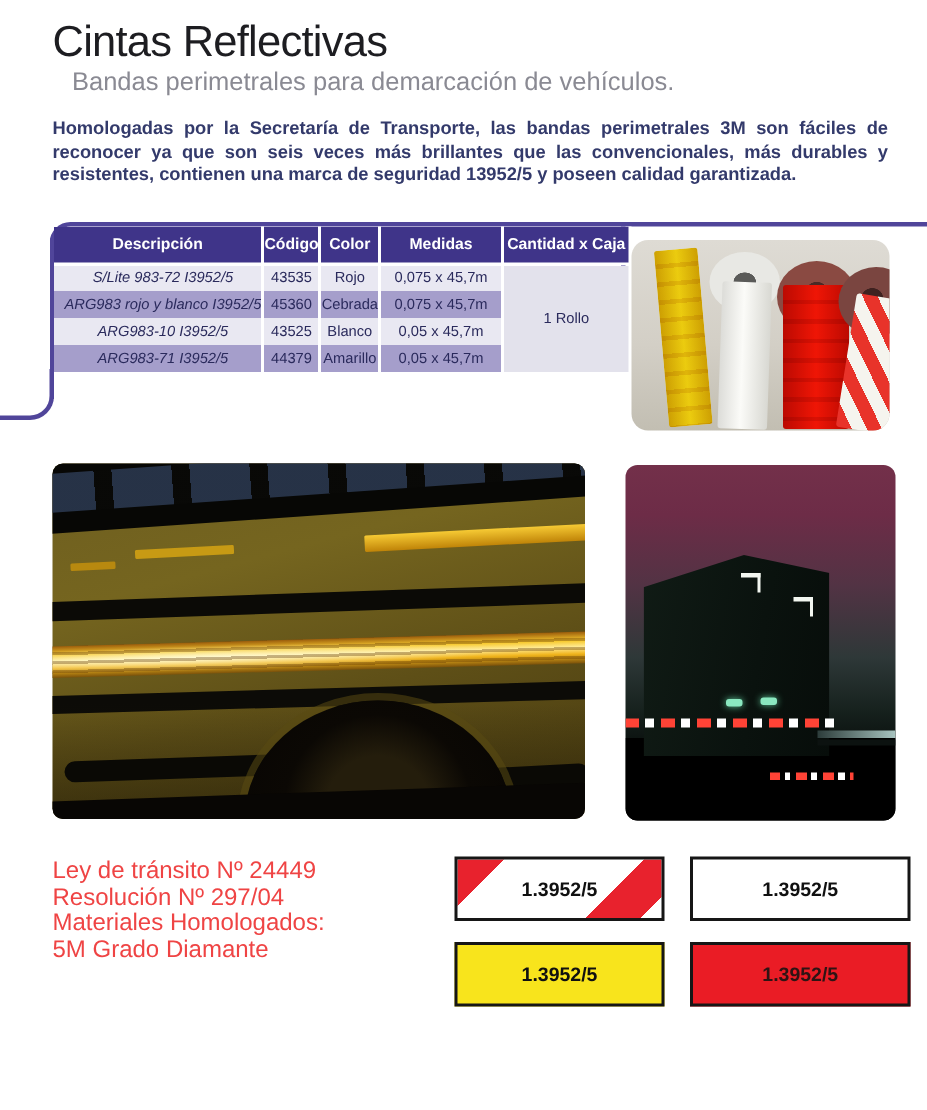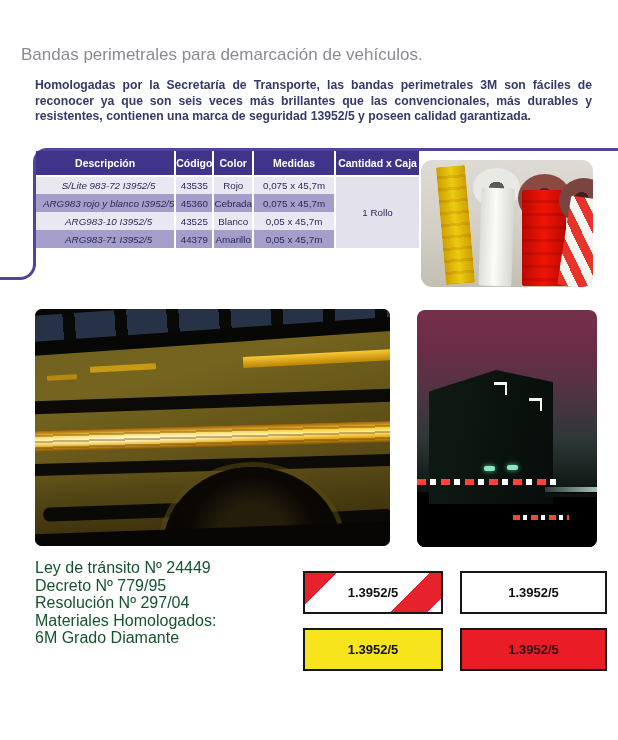--- a/index.html
+++ b/index.html
@@ -1,21 +1,21 @@
 <!DOCTYPE html>
 <html><head>
 <meta charset="utf-8">
 <style>
   * { margin:0; padding:0; box-sizing:border-box; }
   body { background:#ffffff; font-family:"Liberation Sans", sans-serif; }
   .page { position:relative; width:618px; height:740px; background:#ffffff; overflow:hidden; }
 
   
   .title { position:absolute; left:35px; top:12px; font-size:29px; letter-spacing:-0.5px; color:#1d1d21; font-weight:400; }
-  .subtitle { position:absolute; left:21px; top:45px; font-size:17px; color:#8a8a93; font-weight:400; }
+  .subtitle { position:absolute; left:48px; top:45px; font-size:17px; color:#8a8a93; font-weight:400; }
   .intro { position:absolute; left:35px; top:78px; width:557px; font-size:12.2px; font-weight:700; color:#333a6b; line-height:15.6px; text-align:justify; }
 
   
   .frame-top { position:absolute; left:33px; top:148px; width:585px; height:118px;
     border-top:3px solid #50459a; border-left:3px solid #50459a; border-top-left-radius:14px; }
   .frame-right { position:absolute; left:414px; top:151px; width:3px; height:97px; background:#50459a; }
   .frame-exit { position:absolute; left:0; top:246px; width:36px; height:34px;
     border-right:3px solid #50459a; border-bottom:3px solid #50459a; border-bottom-right-radius:16px; }
 
   
@@ -88,21 +88,21 @@
   .lamp1 { left:67px; top:156px; } .lamp2 { left:90px; top:155px; }
   .dash-line { position:absolute; left:0; top:169px; width:142px; height:6px;
     background:repeating-linear-gradient(90deg,#ff4336 0 9px,rgba(0,0,0,0) 9px 13px,#ffffff 13px 19px,rgba(0,0,0,0) 19px 24px); }
   .dash-line2 { position:absolute; left:96px; top:205px; width:56px; height:5px;
     background:repeating-linear-gradient(90deg,#ff4336 0 7px,rgba(0,0,0,0) 7px 10px,#ffffff 10px 14px,rgba(0,0,0,0) 14px 18px); }
   .guardrail { position:absolute; left:128px; top:177px; width:52px; height:5px;
     background:linear-gradient(90deg,#2c3c3a,#a8c4c0); }
   .guardrail-shadow { position:absolute; left:128px; top:183px; width:52px; height:4px; background:#0c1210; }
 
   
-  .legal { position:absolute; left:35px; top:559px; color:#14532d; font-size:16px; line-height:17.6px; }
+  .legal { position:absolute; left:35px; top:572px; color:#ef4444; font-size:16px; line-height:17.6px; }
   .footnote { position:absolute; left:35px; top:669px; color:#20285a; font-size:11px; font-weight:700; }
 
   
   .badge { position:absolute; height:43px; border:2px solid #161616; display:flex; align-items:center; justify-content:center;
     font-size:13px; font-weight:700; color:#101010; }
   .badge-cebrada { left:303px; top:571px; width:140px;
     background:linear-gradient(135deg,#e8222d 0 22px,#ffffff 22px 88px,#e8222d 88px 114px,#ffffff 114px 100%); }
   .badge-blanco { left:460px; top:571px; width:147px; background:#ffffff; }
   .badge-amarillo { left:303px; top:628px; width:140px; background:#f8e41c; }
   .badge-rojo { left:460px; top:628px; width:147px; background:#ea1c25; color:#2e1414; }
@@ -110,20 +110,21 @@
   
   .banner { position:absolute; left:33px; top:707px; width:572px; height:29px; border-radius:16px;
     background:linear-gradient(180deg,#8a74c0 0%,#5d4a9e 45%,#4c3a90 100%); border:2px solid #42327e;
     display:flex; align-items:center; justify-content:center; color:#ffffff; font-size:12.2px; font-weight:700; letter-spacing:-0.1px; }
 </style>
 </head>
 <body>
 
 <div class="page">
 
+  <div class="title">Cintas Reflectivas</div>
   <div class="subtitle">Bandas perimetrales para demarcación de vehículos.</div>
   <div class="intro">Homologadas por la Secretaría de Transporte, las bandas perimetrales 3M son fáciles de reconocer ya que son seis veces más brillantes que las convencionales, más durables y resistentes, contienen una marca de seguridad 13952/5 y poseen calidad garantizada.</div>
 
   <div class="frame-top"></div>
   <div class="frame-right"></div>
   <div class="frame-exit"></div>
 
   <table class="products">
     <colgroup>
       <col class="c-desc">
@@ -209,24 +210,23 @@
     <div class="lamp lamp1"></div>
     <div class="lamp lamp2"></div>
     <div class="guardrail"></div>
     <div class="guardrail-shadow"></div>
     <div class="dash-line"></div>
     <div class="dash-line2"></div>
   </div>
 
   <div class="legal">
     <div>Ley de tránsito Nº 24449</div>
-    <div>Decreto Nº 779/95</div>
     <div>Resolución Nº 297/04</div>
     <div>Materiales Homologados:</div>
-    <div>6M Grado Diamante</div>
+    <div>5M Grado Diamante</div>
   </div>
 
   <div class="badge badge-cebrada">
     <span>1.3952/5</span>
   </div>
   <div class="badge badge-blanco">
     <span>1.3952/5</span>
   </div>
   <div class="badge badge-amarillo">
     <span>1.3952/5</span>

